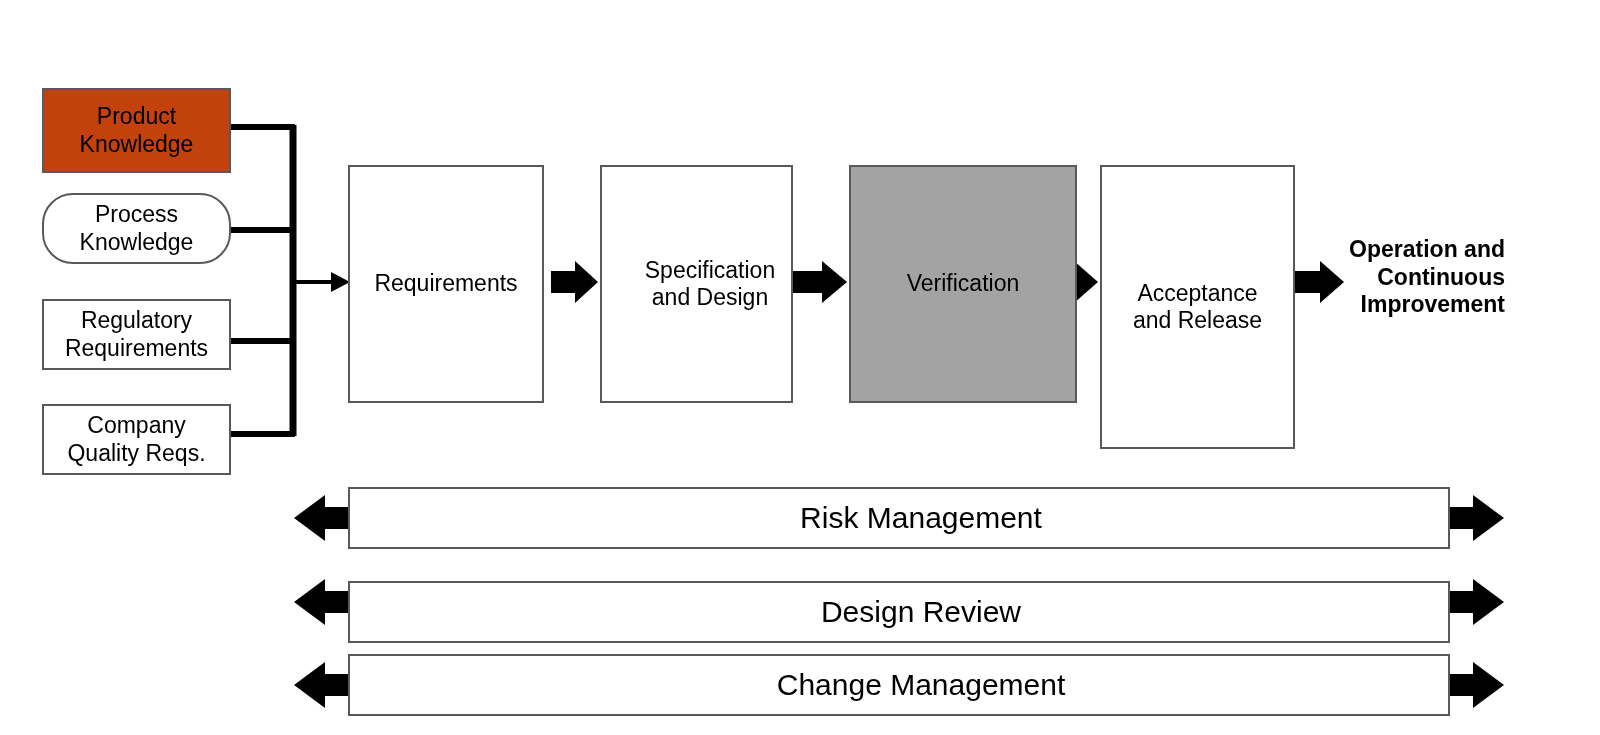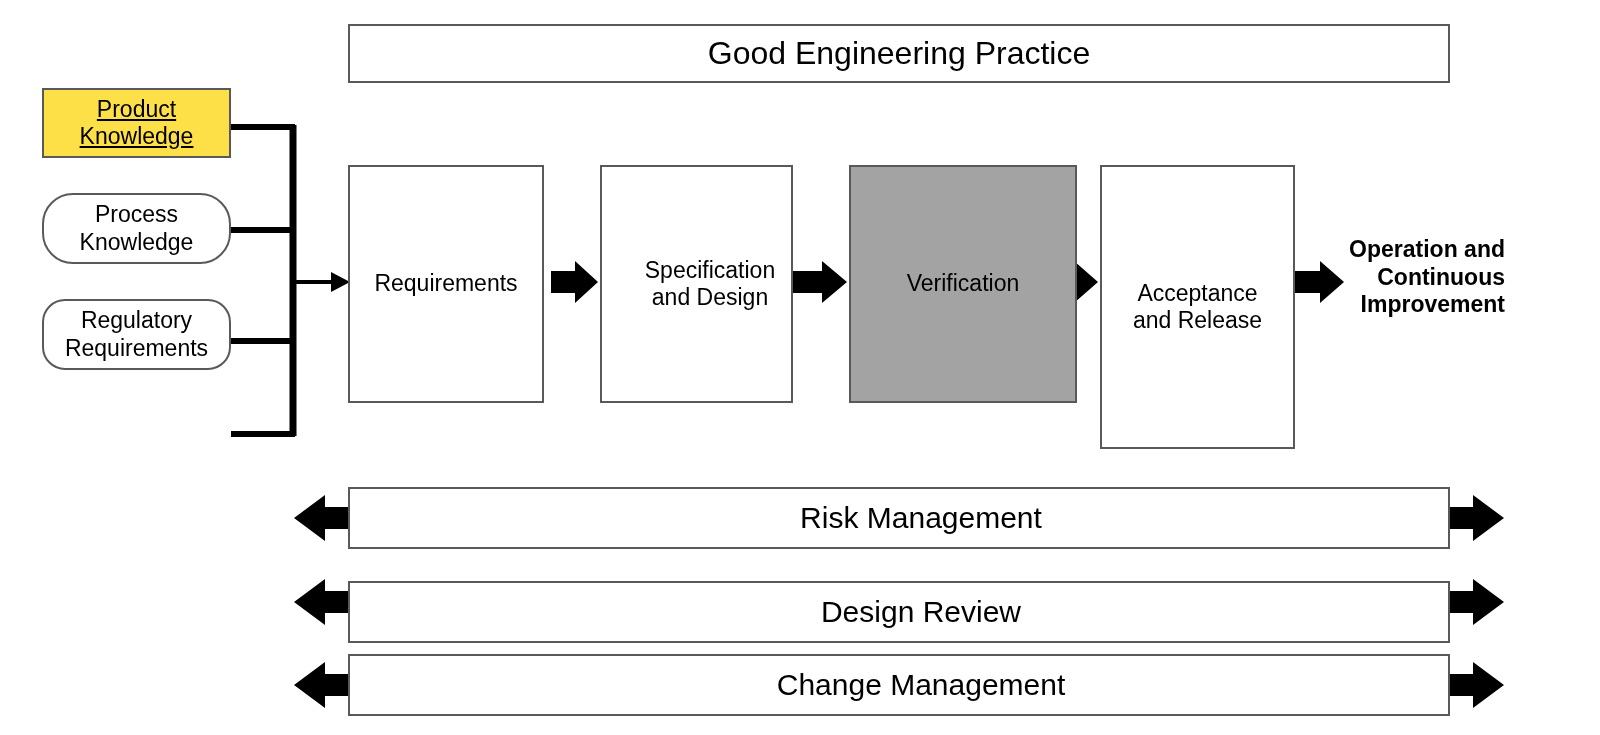--- a/index.html
+++ b/index.html
@@ -108,28 +108,29 @@
     </g>
 
     <g>
       <polygon points="350,674 325,674 325,662 294,685 325,708 325,696 350,696" fill="#000000"></polygon>
     </g>
     <g>
       <polygon points="1448,674 1473,674 1473,662 1504,685 1473,708 1473,696 1448,696" fill="#000000"></polygon>
     </g>
   </svg>
 
-  <div class="node banner-node" style="left: 348px; top: 24px; width: 1102px; height: 59px; border-color: rgb(88, 89, 91); color: rgb(0, 0, 0); background: rgb(255, 255, 255);">Good Engineering Practice</div>
 
-  <div class="node input-node" style="left: 42px; top: 88px; width: 189px; height: 70px; border-color: rgb(88, 89, 91); color: rgb(0, 0, 0); background: #fde047; text-decoration: underline;">Product
+  <div class="node input-node" style="left: 42px; top: 88px; width: 189px; height: 85px; border-color: rgb(88, 89, 91); color: rgb(0, 0, 0); background: #c2410c;">Product
 Knowledge</div>
   <div class="node input-node" style="left: 42px; top: 193px; width: 189px; height: 71px; border-color: rgb(88, 89, 91); color: rgb(0, 0, 0); background: rgb(255, 255, 255); border-radius: 31px;">Process
 Knowledge</div>
-  <div class="node input-node" style="left: 42px; top: 299px; width: 189px; height: 71px; border-color: rgb(88, 89, 91); color: rgb(0, 0, 0); background: rgb(255, 255, 255); border-radius: 23px;">Regulatory
+  <div class="node input-node" style="left: 42px; top: 299px; width: 189px; height: 71px; border-color: rgb(88, 89, 91); color: rgb(0, 0, 0); background: rgb(255, 255, 255);">Regulatory
 Requirements</div>
+  <div class="node input-node" style="left: 42px; top: 404px; width: 189px; height: 71px; border-color: rgb(88, 89, 91); color: rgb(0, 0, 0); background: rgb(255, 255, 255);">Company
+Quality Reqs.</div>
 
   <div class="node stage-node" style="left: 348px; top: 165px; width: 196px; height: 238px; border-color: rgb(88, 89, 91); color: rgb(0, 0, 0); background: rgb(255, 255, 255);">Requirements</div>
   <div class="node stage-node" style="left: 600px; top: 165px; width: 193px; height: 238px; border-color: rgb(88, 89, 91); color: rgb(0, 0, 0); background: rgb(255, 255, 255); padding-left: 27px;">Specification
 and Design</div>
   <div class="node stage-node" style="left: 849px; top: 165px; width: 228px; height: 238px; border-color: rgb(88, 89, 91); color: rgb(0, 0, 0); background: #a3a3a3;">Verification</div>
   <div class="node stage-node" style="left: 1100px; top: 165px; width: 195px; height: 284px; border-color: rgb(88, 89, 91); color: rgb(0, 0, 0); background: rgb(255, 255, 255);">Acceptance
 and Release</div>
 
   <div class="plain-label" style="left: 1345px; top: 236px; width: 160px; color: rgb(0, 0, 0);">Operation and
 Continuous

